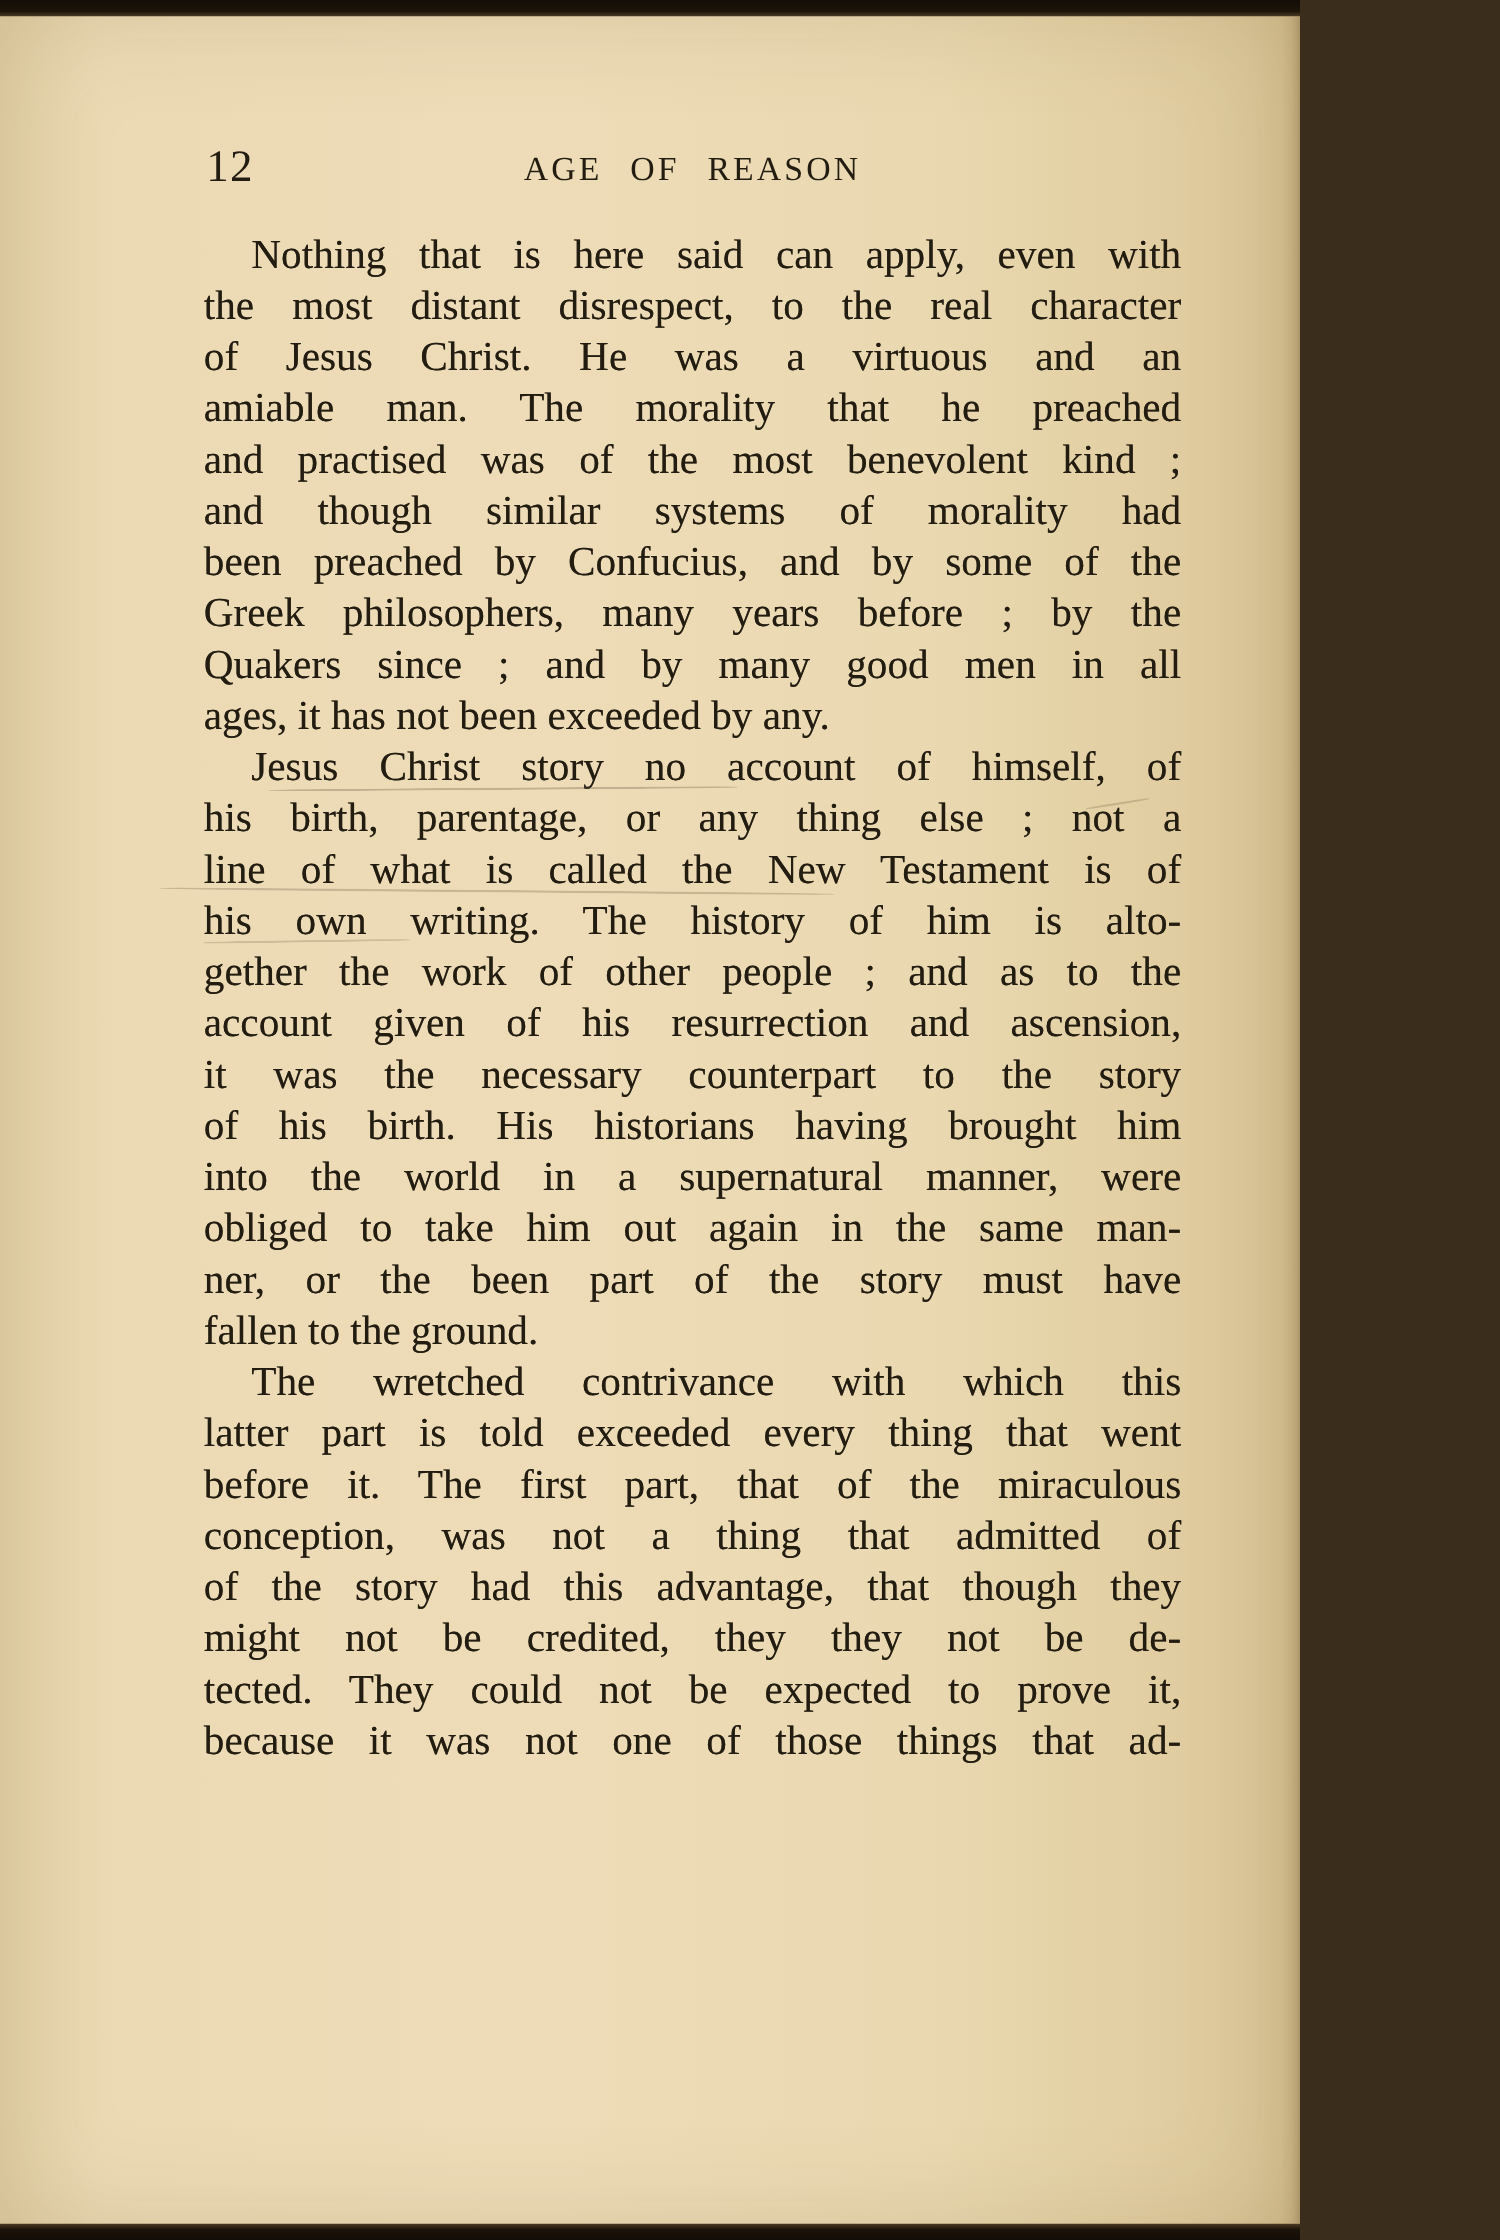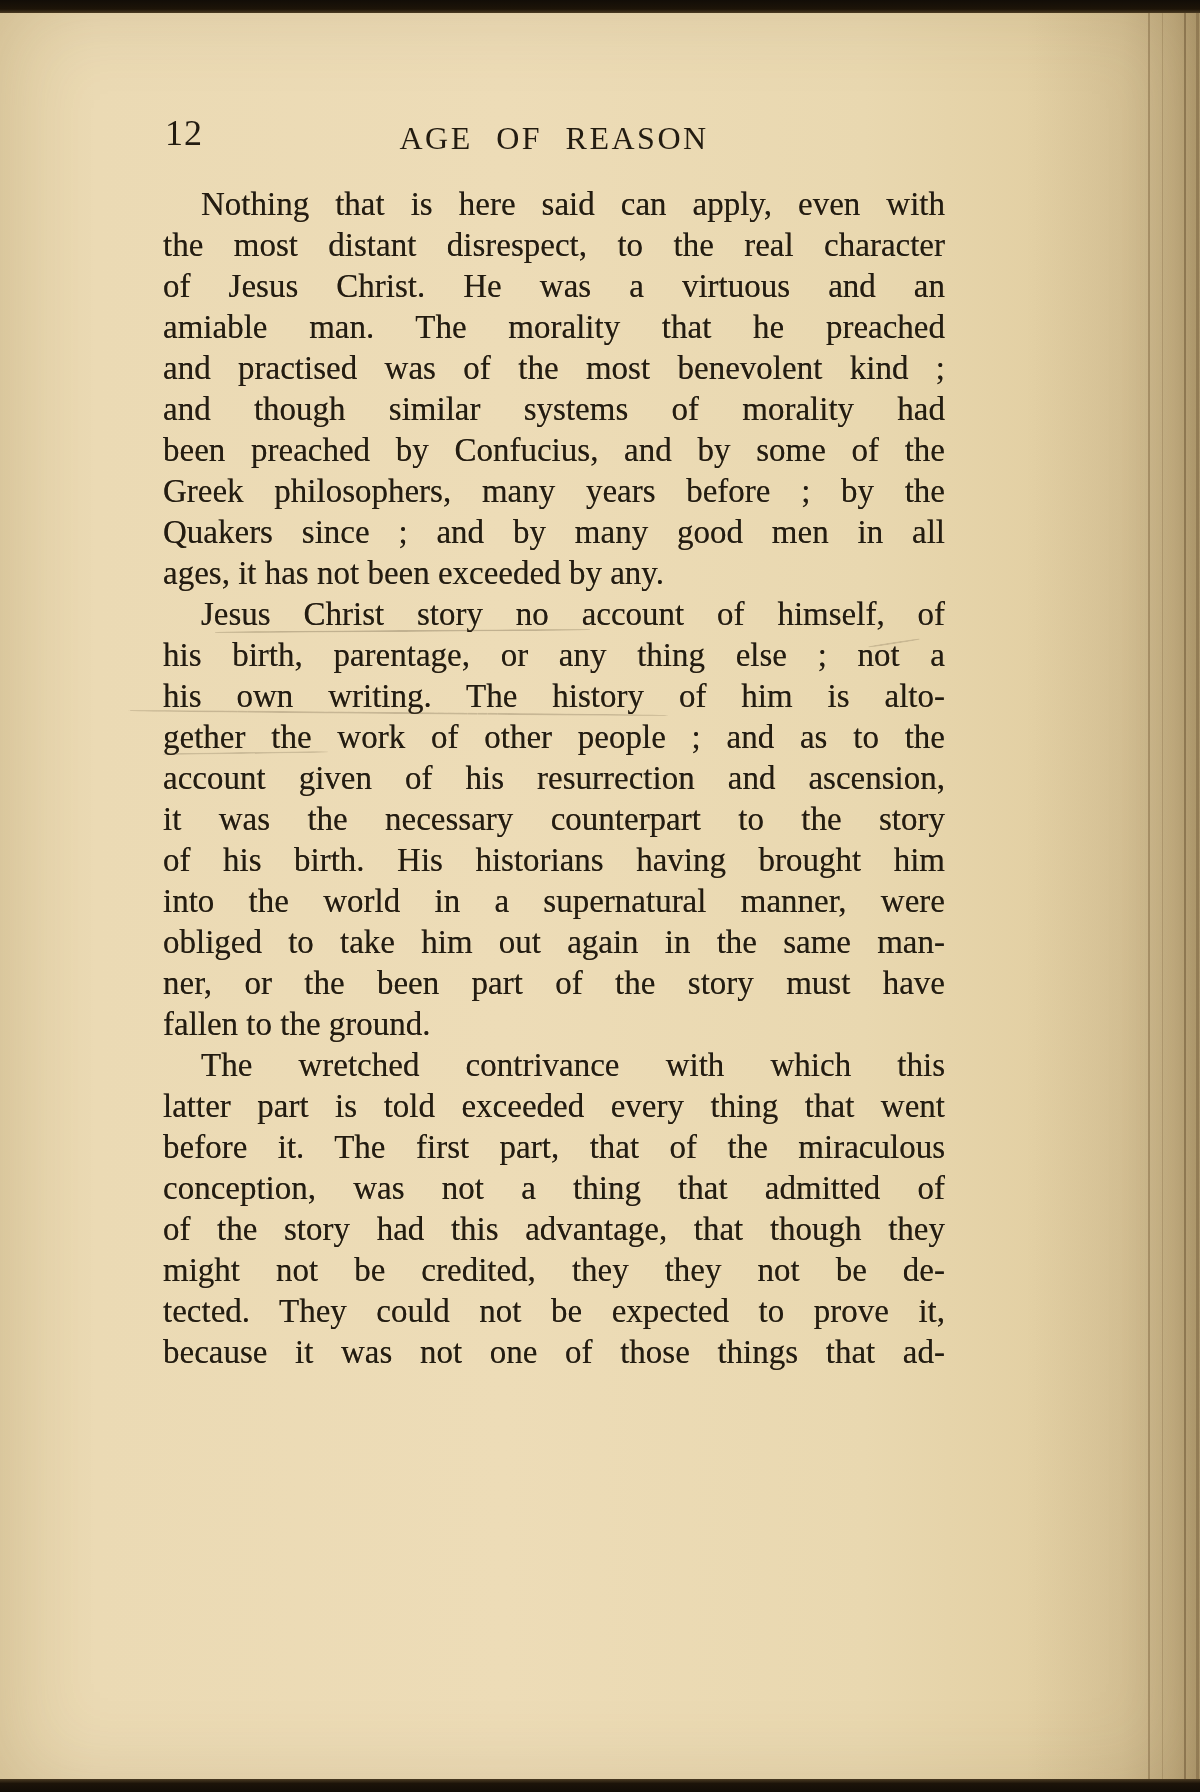--- a/index.html
+++ b/index.html
@@ -3,21 +3,21 @@
 <meta charset="utf-8">
 <style>
   html, body {
     margin: 0;
     padding: 0;
     background: #3a2d1c;
   }
 
   .scan {
     position: relative;
-    width: 1200px;
+    width: 1040px;
     height: 1792px;
     overflow: hidden;
     background:
       linear-gradient(90deg,
         #e6d4aa 0%,
         #ebdab4 8%,
         #eddcb7 42%,
         #e9d8b0 72%,
         #e3d0a4 86%,
         #dcc89b 96%,
@@ -80,21 +80,21 @@
     left: 2px;
     top: 0;
     font-size: 36px;
     letter-spacing: 1px;
   }
   .running-header {
     position: absolute;
     left: 0; right: 0;
     top: 8px;
     text-align: center;
-    font-size: 32px;
+    font-size: 27px;
     letter-spacing: 2.5px;
     word-spacing: 13px;
   }
 
   .text-block {
     text-rendering: optimizeLegibility;
   }
   .line {
     font-size: 33px;
     line-height: 41px;
@@ -146,20 +146,21 @@
           <div class="line">and practised was of the most benevolent kind ;</div>
           <div class="line">and though similar systems of morality had</div>
           <div class="line">been preached by Confucius, and by some of the</div>
           <div class="line">Greek philosophers, many years before ; by the</div>
           <div class="line">Quakers since ; and by many good men in all</div>
           <div class="line para-end">ages, it has not been exceeded by any.</div>
         </div>
         <div class="paragraph">
           <div class="line first">Jesus Christ story no account of himself, of</div>
           <div class="line">his birth, parentage, or any thing else ; not a</div>
+          <div class="line">line of what is called the New Testament is of</div>
           <div class="line">his own writing. The history of him is alto-</div>
           <div class="line">gether the work of other people ; and as to the</div>
           <div class="line">account given of his resurrection and ascension,</div>
           <div class="line">it was the necessary counterpart to the story</div>
           <div class="line">of his birth. His historians having brought him</div>
           <div class="line">into the world in a supernatural manner, were</div>
           <div class="line">obliged to take him out again in the same man-</div>
           <div class="line">ner, or the been part of the story must have</div>
           <div class="line para-end">fallen to the ground.</div>
         </div>

